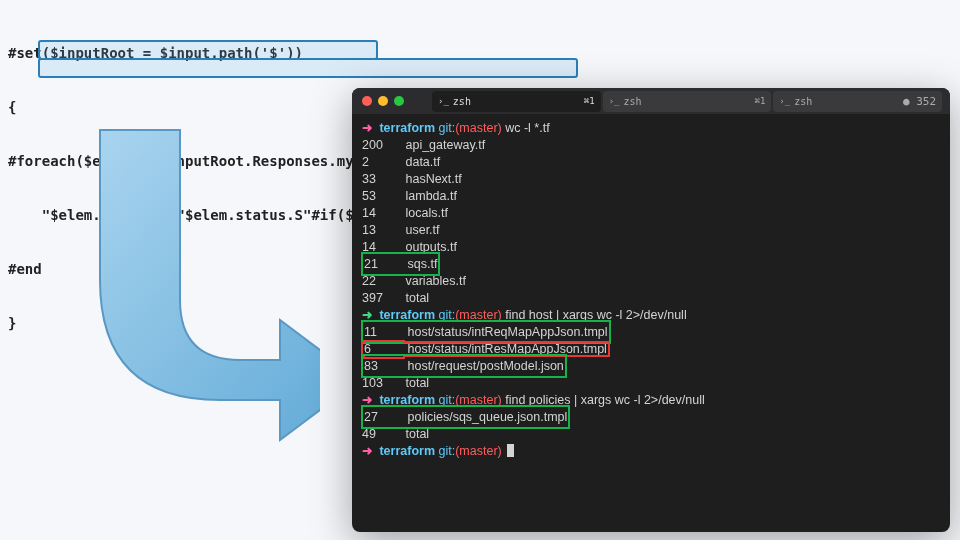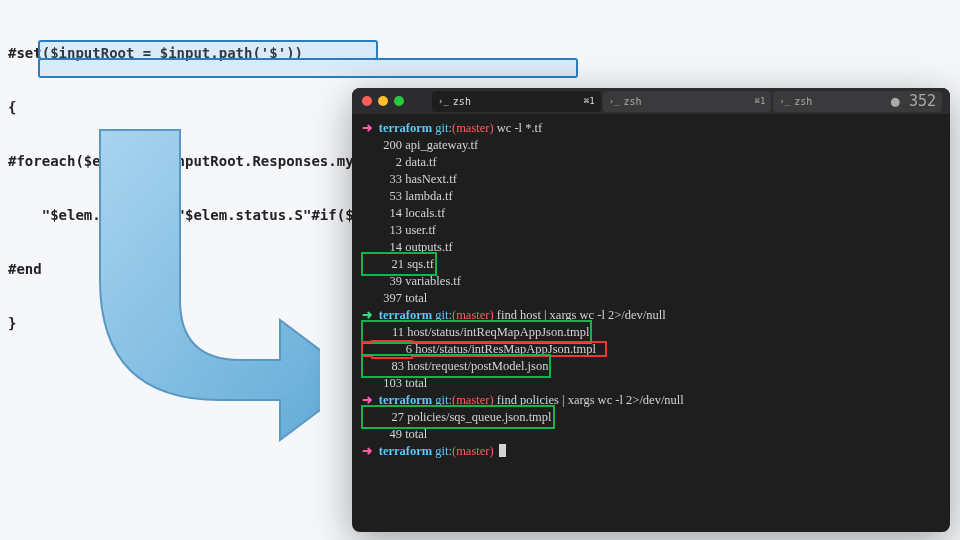--- a/index.html
+++ b/index.html
@@ -81,34 +81,34 @@
     padding: 2px 6px;
     display: flex;
     align-items: center;
     gap: 4px;
   }
   .tab.active { background: #1e1e1e; color: #ddd; }
   .tab .ticon { font-size: 9px; }
   .term-body {
     padding: 6px 10px 10px 10px;
     color: #d4d4d4;
-    font-family: Liberation Serif, serif;
+    font-family: Liberation Sans, sans-serif;
   }
   .row { white-space: pre; }
   .arrow-prompt { color: #ff5ea8; font-weight: bold; }
   .arrow-green { color: #3ddc84; font-weight: bold; }
   .dirpath { color: #5fc9f8; font-weight: bold; }
   .git { color: #5fc9f8; }
   .branch { color: #ff5e5e; }
   .cmd { color: #d4d4d4; }
-  .num { display: inline-block; width: 40px; text-align: right; color: #d4d4d4; }
+  .num { display: inline-block; width: 40px; text-align: left; color: #d4d4d4; }
   .fname { color: #d4d4d4; }
 
   .box-green { outline: 2px solid #18b24b; outline-offset: -1px; padding: 4px 2px; }
-  .box-red   { outline: 2px solid #e53935; outline-offset: -1px; padding: 0 10px; }
+  .box-red   { outline: 2px solid #e53935; outline-offset: -1px; padding: 0 2px; }
   .caret {
     display: inline-block;
     width: 7px; height: 13px;
     background: #d4d4d4;
     vertical-align: -2px;
     margin-left: 2px;
   }
 </style>
 </head>
 <body>
@@ -159,38 +159,38 @@
         <span style="margin-left:auto;font-size:9px">⌘1</span>
       </div>
       <div class="tab">
         <span class="ticon">›_</span>
         <span>zsh</span>
         <span style="margin-left:auto;font-size:9px">⌘1</span>
       </div>
       <div class="tab">
         <span class="ticon">›_</span>
         <span>zsh</span>
-        <span style="margin-left:auto;font-size:15px">● 352</span>
+        <span style="margin-left:auto;font-size:11px">● 352</span>
       </div>
     </div>
   </div>
 
   <div class="term-body">
 
     <div class="row"><span class="arrow-prompt">➜</span>  <span class="dirpath">terraform</span> <span class="git">git:</span><span class="branch">(master)</span> <span class="cmd">wc -l *.tf</span></div>
 
     <div class="row"><span class="num">200</span> <span class="fname">api_gateway.tf</span></div>
     <div class="row"><span class="num">2</span> <span class="fname">data.tf</span></div>
     <div class="row"><span class="num">33</span> <span class="fname">hasNext.tf</span></div>
     <div class="row"><span class="num">53</span> <span class="fname">lambda.tf</span></div>
     <div class="row"><span class="num">14</span> <span class="fname">locals.tf</span></div>
     <div class="row"><span class="num">13</span> <span class="fname">user.tf</span></div>
     <div class="row"><span class="num">14</span> <span class="fname">outputs.tf</span></div>
     <div class="row"><span class="box-green"><span class="num">21</span> <span class="fname">sqs.tf</span></span></div>
-    <div class="row"><span class="num">39</span> <span class="fname">variables.tf</span></div>
+    <div class="row"><span class="num">22</span> <span class="fname">variables.tf</span></div>
     <div class="row"><span class="num">397</span> <span class="fname">total</span></div>
 
     <div class="row"><span class="arrow-green">➜</span>  <span class="dirpath">terraform</span> <span class="git">git:</span><span class="branch">(master)</span> <span class="cmd">find host | xargs wc -l 2&gt;/dev/null</span></div>
 
     <div class="row"><span class="box-green"><span class="num">11</span> <span class="fname">host/status/intReqMapAppJson.tmpl</span></span></div>
     <div class="row"><span class="box-red"><span class="num">6</span> <span class="fname">host/status/intResMapAppJson.tmpl</span></span></div>
     <div class="row"><span class="box-green"><span class="num">83</span> <span class="fname">host/request/postModel.json</span></span></div>
     <div class="row"><span class="num">103</span> <span class="fname">total</span></div>
 
     <div class="row"><span class="arrow-prompt">➜</span>  <span class="dirpath">terraform</span> <span class="git">git:</span><span class="branch">(master)</span> <span class="cmd">find policies | xargs wc -l 2&gt;/dev/null</span></div>

